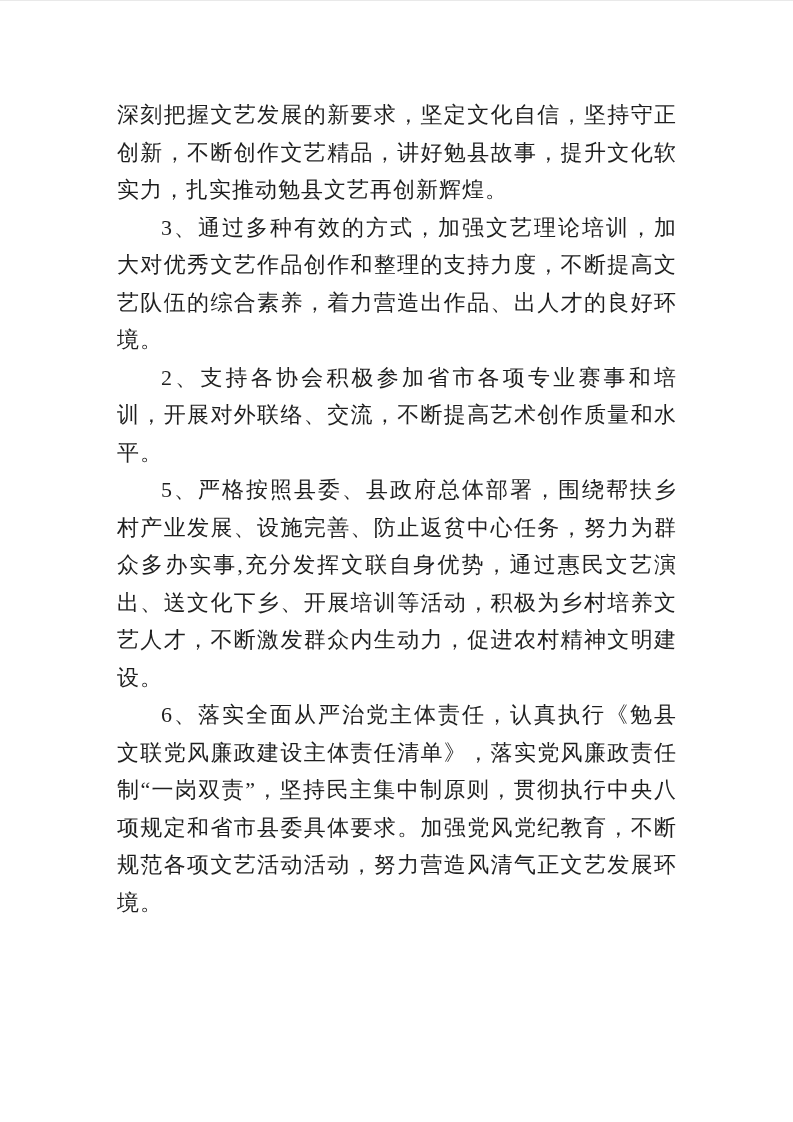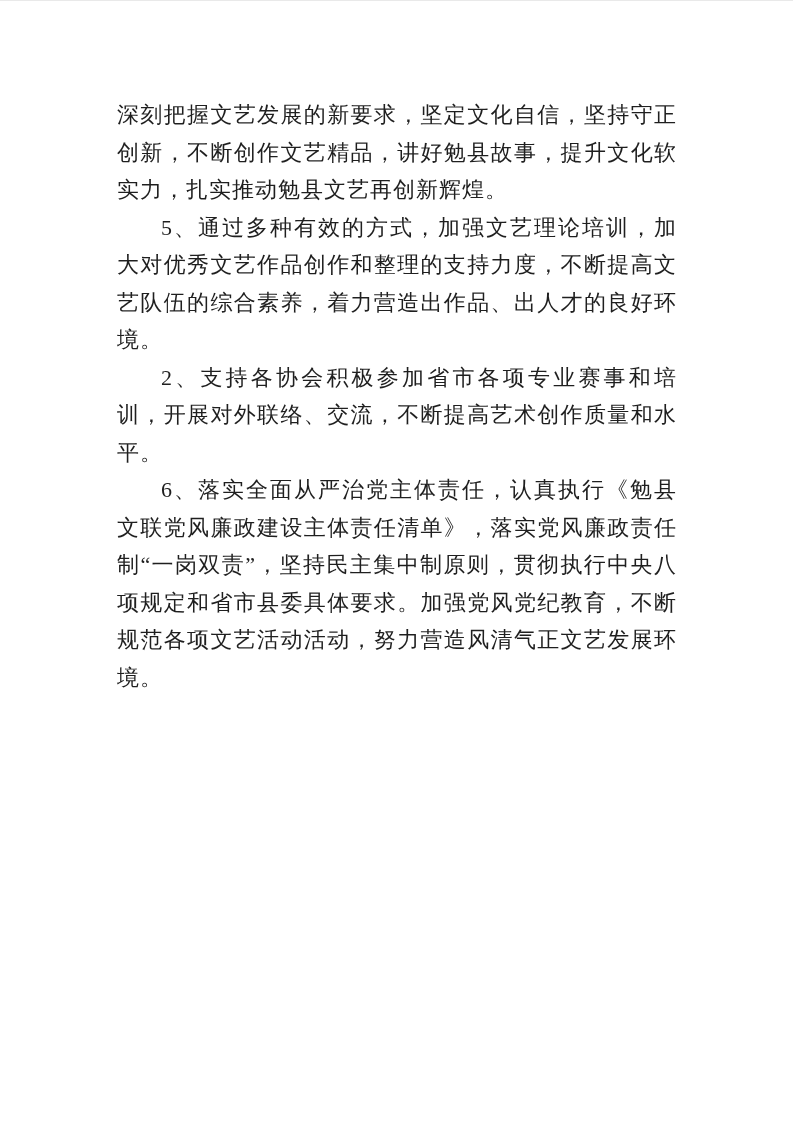--- a/index.html
+++ b/index.html
@@ -39,17 +39,18 @@
   .doc-body p.indent {
     text-indent: 2em;
   }
 </style>
 </head>
 <body>
 
 <div class="page">
   <div class="doc-body">
     <p>深刻把握文艺发展的新要求，坚定文化自信，坚持守正创新，不断创作文艺精品，讲好勉县故事，提升文化软实力，扎实推动勉县文艺再创新辉煌。</p>
-    <p class="indent">5、通过多种有效的方式，加强文艺理论培训，加大对优秀文艺作品创作和整理的支持力度，不断提高文艺队伍的综合素养，着力营造出作品、出人才的良好环境。</p>
+    <p class="indent">3、通过多种有效的方式，加强文艺理论培训，加大对优秀文艺作品创作和整理的支持力度，不断提高文艺队伍的综合素养，着力营造出作品、出人才的良好环境。</p>
     <p class="indent">2、支持各协会积极参加省市各项专业赛事和培训，开展对外联络、交流，不断提高艺术创作质量和水平。</p>
+    <p class="indent">5、严格按照县委、县政府总体部署，围绕帮扶乡村产业发展、设施完善、防止返贫中心任务，努力为群众多办实事,充分发挥文联自身优势，通过惠民文艺演出、送文化下乡、开展培训等活动，积极为乡村培养文艺人才，不断激发群众内生动力，促进农村精神文明建设。</p>
     <p class="indent">6、落实全面从严治党主体责任，认真执行《勉县文联党风廉政建设主体责任清单》，落实党风廉政责任制“一岗双责”，坚持民主集中制原则，贯彻执行中央八项规定和省市县委具体要求。加强党风党纪教育，不断规范各项文艺活动活动，努力营造风清气正文艺发展环境。</p>
   </div>
 </div>
 
 </body></html>

